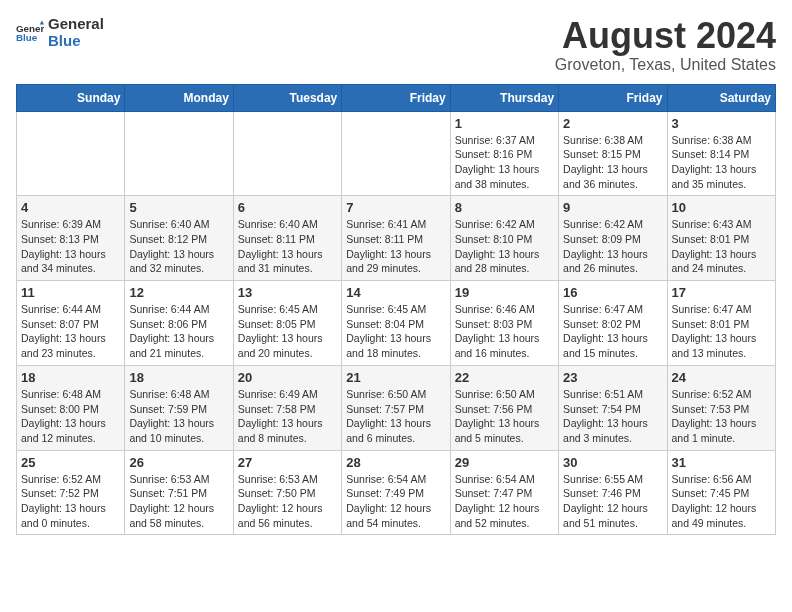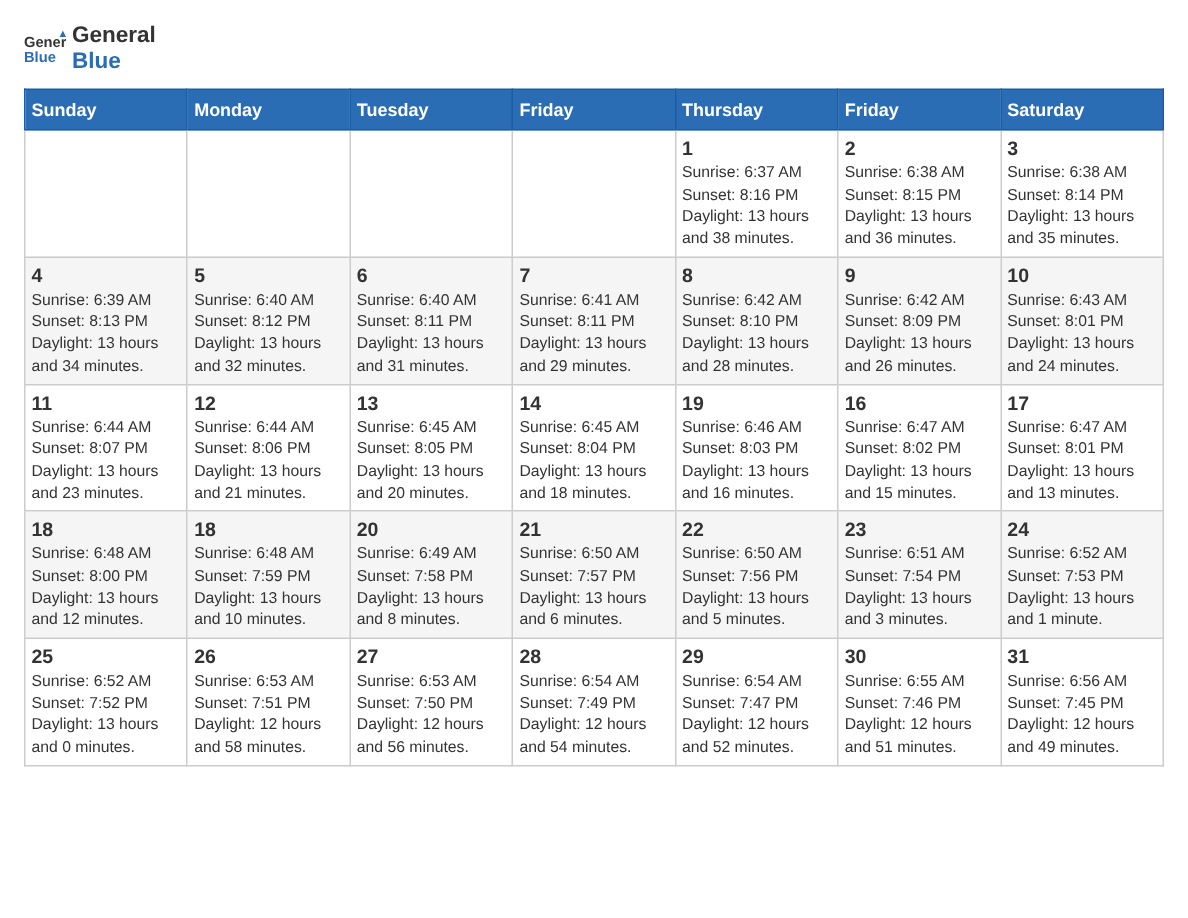--- a/index.html
+++ b/index.html
@@ -40,21 +40,21 @@
     }
     .calendar {
       width: 100%;
       border-collapse: collapse;
       font-size: 11px;
     }
     .calendar th {
       background: #2a6db5;
       color: #fff;
       padding: 6px 4px;
-      text-align: left;
+      text-align: right;
       font-size: 12px;
       font-weight: bold;
       border: 1px solid #1a5da5;
     }
     .calendar td {
       border: 1px solid #ccc;
       vertical-align: top;
       padding: 4px;
       width: calc(100% / 7);
       min-height: 80px;
@@ -88,20 +88,22 @@
       <text x="0" y="18" font-size="14" font-weight="bold" fill="#333">General</text>
       <text x="0" y="32" font-size="14" font-weight="bold" fill="#2a6db5">Blue</text>
       <polygon points="34,8 40,8 37,2" fill="#2a6db5"></polygon>
     </svg>
     <div>
       <div style="font-size:15px;font-weight:bold;color:#333;line-height:1.1">General</div>
       <div style="font-size:15px;font-weight:bold;color:#2a6db5;line-height:1.1">Blue</div>
     </div>
   </div>
   <div class="title-area">
+    <div class="main-title">August 2024</div>
+    <div class="subtitle">Groveton, Texas, United States</div>
   </div>
 </div>
 
 <table class="calendar">
   <thead>
     <tr>
     <th>Sunday</th>
         <th>Monday</th>
         <th>Tuesday</th>
         <th>Friday</th>

